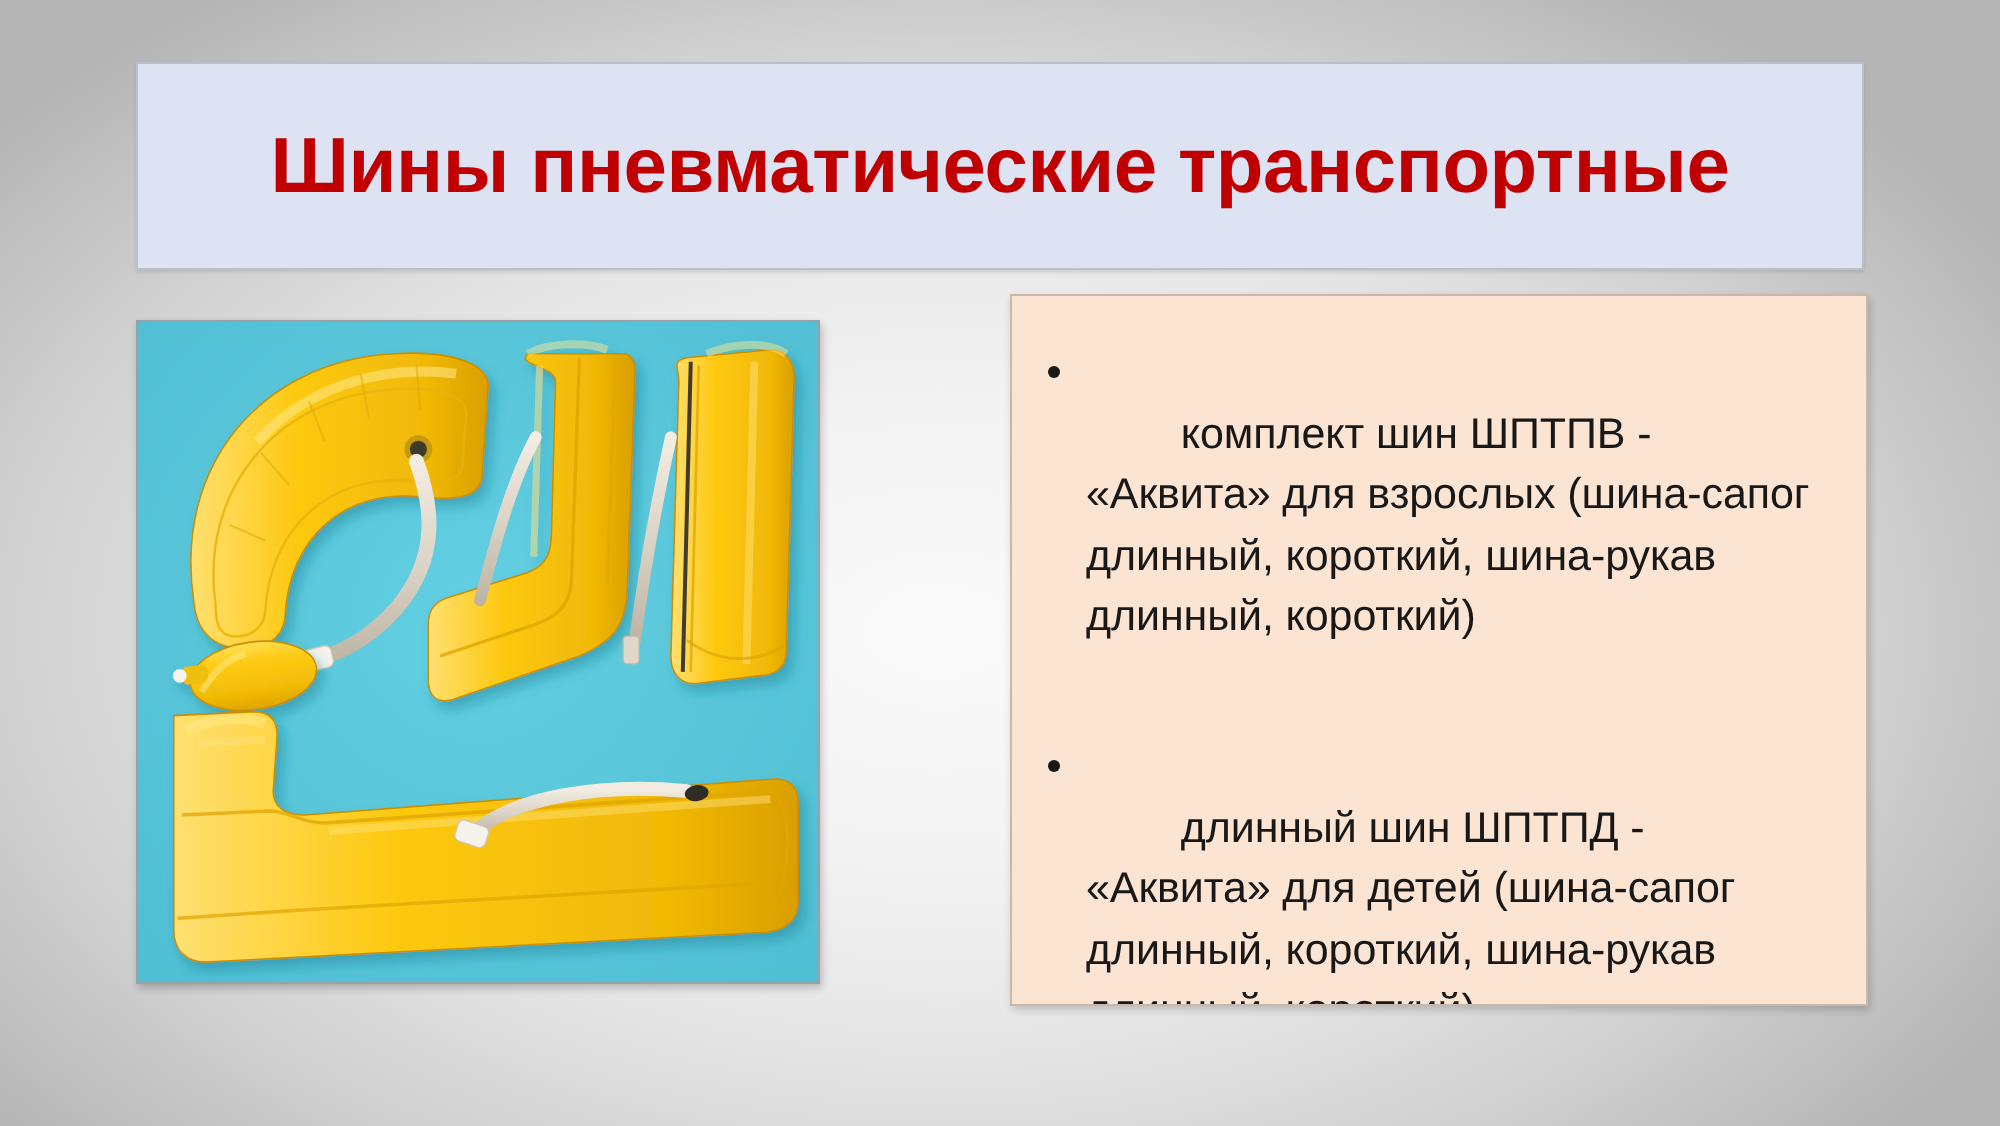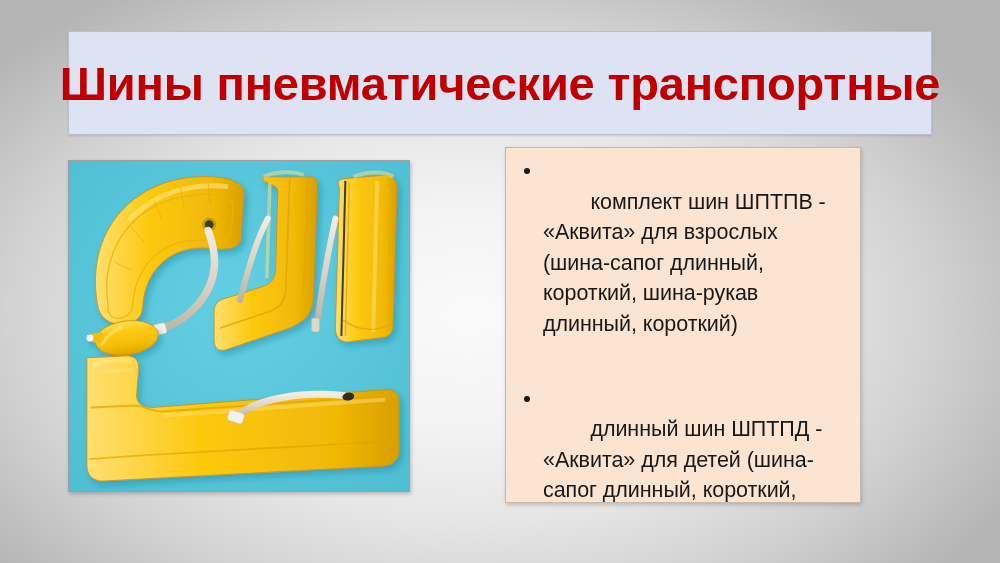--- a/index.html
+++ b/index.html
@@ -41,21 +41,21 @@
     box-sizing: border-box;
     display: flex;
     align-items: center;
     justify-content: center;
     box-shadow: 0 1px 2px rgba(0,0,0,0.12);
   }
   #title-text {
     color: #c00000;
     font-family: "Liberation Sans Narrow", "Liberation Sans", "DejaVu Sans", sans-serif;
     font-weight: bold;
-    font-size: 47px;
+    font-size: 39px;
     letter-spacing: -0.2px;
     white-space: nowrap;
     text-align: center;
     line-height: 1;
   }
 
   
   #photo-panel {
     position: absolute;
     left: 68px;
@@ -72,26 +72,26 @@
     display: block;
     width: 100%;
     height: 100%;
   }
 
   
   #text-panel {
     position: absolute;
     left: 505px;
     top: 147px;
-    width: 356px;
+    width: 429px;
     height: 356px;
     background: #fbe4d2;
     border: 1px solid #c9b7a9;
     box-sizing: border-box;
-    padding: 8px 14px 10px 10px;
+    padding: 23px 14px 10px 10px;
     box-shadow: 1px 2px 4px rgba(0,0,0,0.18);
     overflow: hidden;
   }
   #bullet-list {
     list-style: none;
     margin: 0;
     padding: 0;
   }
   #bullet-list li {
     position: relative;

